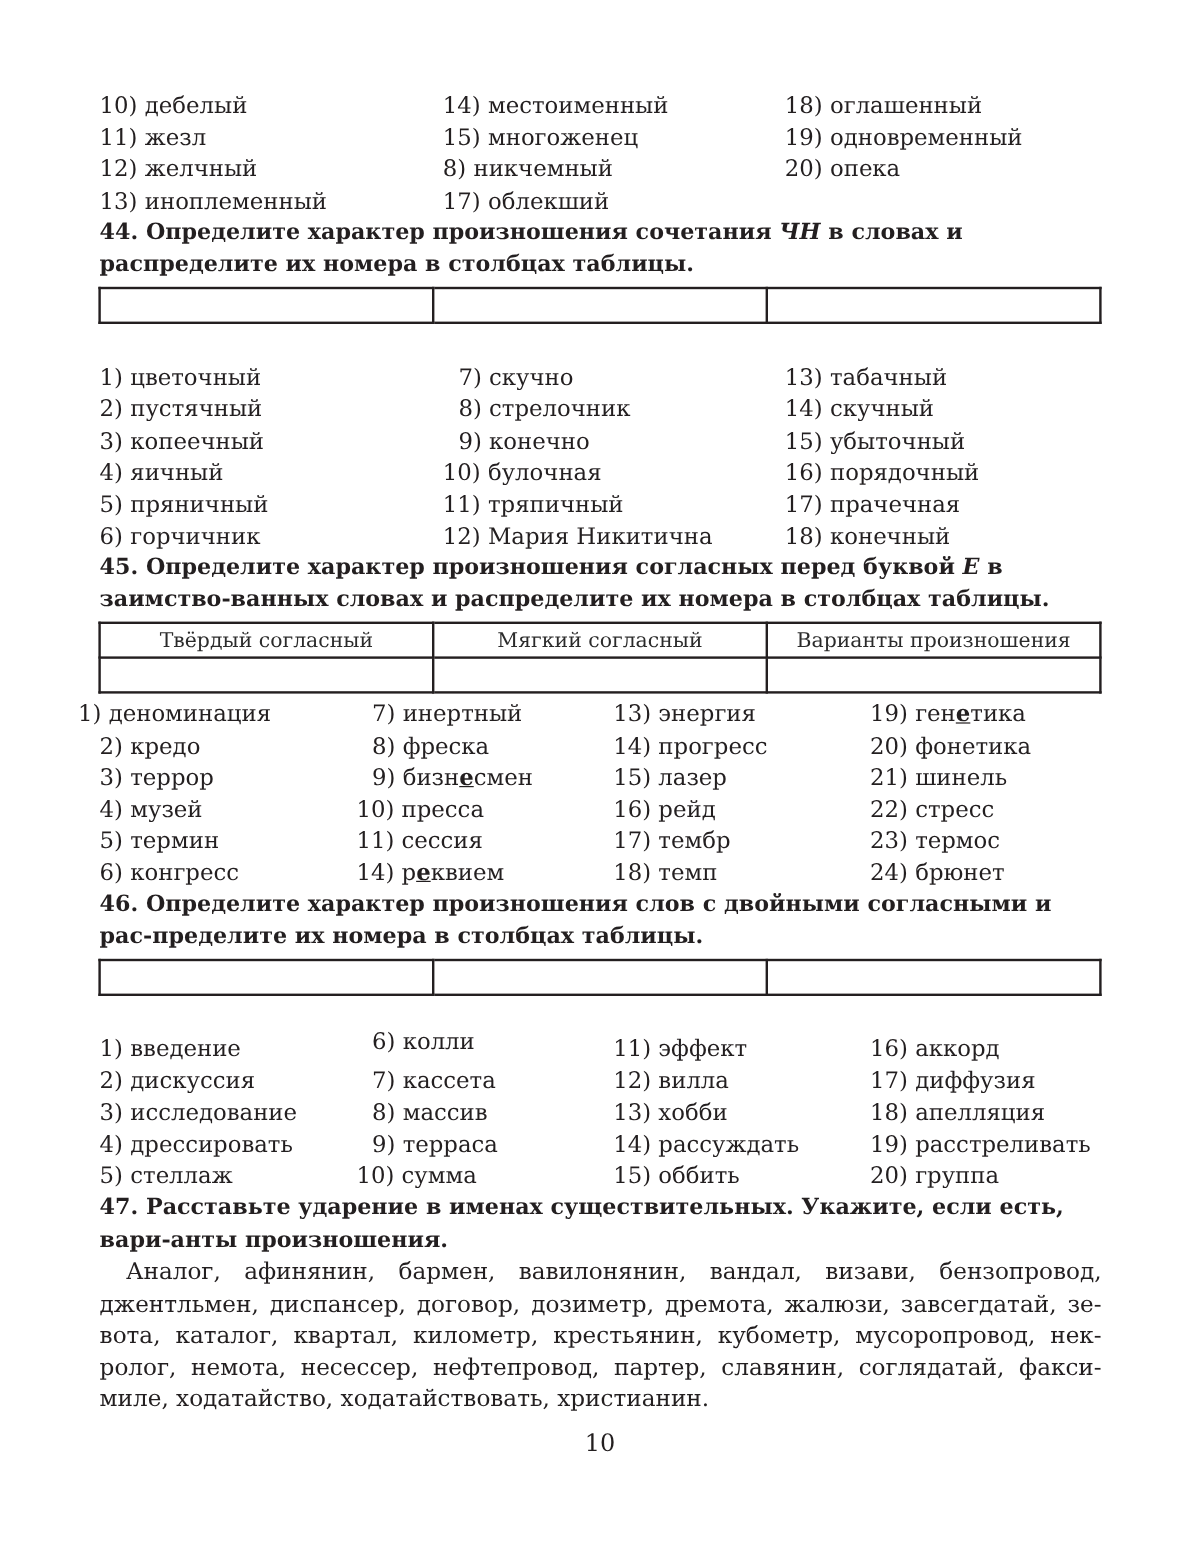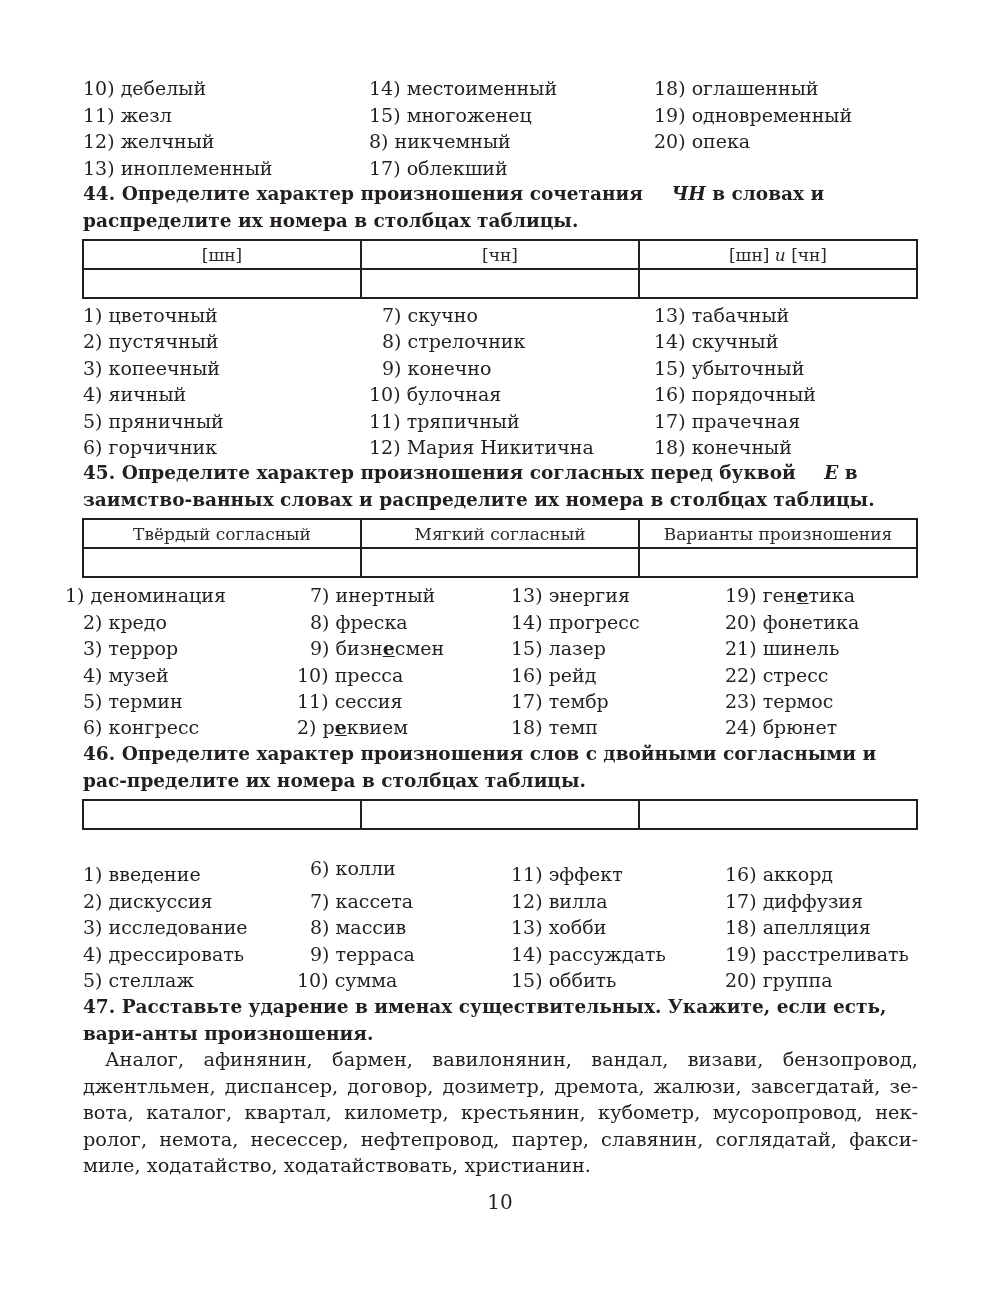--- a/index.html
+++ b/index.html
@@ -1,20 +1,20 @@
 <!DOCTYPE html>
 <html><head>
 <meta charset="utf-8">
 <style>
   html, body { margin: 0; padding: 0; background: #ffffff; }
   body { width: 1000px; height: 1290px; position: relative; overflow: hidden;
          font-family: "DejaVu Serif", "Liberation Serif", serif; color: #231f20; }
   .line { position: absolute; font-size: 19px; line-height: 26px; white-space: nowrap; }
   .task { position: absolute; left: 83px; width: 835px; font-weight: bold; font-size: 18.5px; line-height: 26.5px; }
-  .task .em { font-style: italic; margin-left: 22px; }
+  .task .em { font-style: italic; }
   table.grid { position: absolute; left: 82px; width: 836px; border-collapse: collapse; table-layout: fixed; }
   table.grid td { border: 2px solid #231f20; height: 27px; padding: 0; text-align: center; font-size: 17px; color: #2b2b2b; }
   .u { text-decoration: underline; font-weight: bold; }
   .para { position: absolute; left: 83px; width: 835px; font-size: 19.3px; line-height: 26.5px; text-align: justify; text-indent: 22px; }
   .pagenum { position: absolute; top: 1190px; left: 0; width: 1000px; text-align: center; font-size: 20px; }
 </style>
 </head>
 <body>
 
 <div>
@@ -27,25 +27,20 @@
   <div class="line" style="left:369px;top:128px">8) никчемный</div>
   <div class="line" style="left:369px;top:155px">17) облекший</div>
   <div class="line" style="left:654px;top:75px">18) оглашенный</div>
   <div class="line" style="left:654px;top:102px">19) одновременный</div>
   <div class="line" style="left:654px;top:128px">20) опека</div>
 </div>
 
 <div class="task" style="top:181px"><span>44. Определите характер произношения сочетания </span><span class="em">ЧН</span><span> в словах и распределите их номера в столбцах таблицы.</span></div>
 <table class="grid" style="top:239px">
   <tbody>
-      <tr>
-    <td>[шн]</td>
-    <td>[чн]</td>
-    <td><span>[шн] </span><i>и</i><span> [чн]</span></td>
-  </tr>
   <tr>
     <td></td>
     <td></td>
     <td></td>
   </tr>
 </tbody>
   </table>
 <div>
   <div class="line" style="left:83px;top:302px">1) цветочный</div>
   <div class="line" style="left:83px;top:328px">2) пустячный</div>
@@ -88,21 +83,21 @@
   <div class="line" style="left:83px;top:635px">3) террор</div>
   <div class="line" style="left:83px;top:662px">4) музей</div>
   <div class="line" style="left:83px;top:688px">5) термин</div>
   <div class="line" style="left:83px;top:714px">6) конгресс</div>
 
   <div class="line" style="left:310px;top:582px">7) инертный</div>
   <div class="line" style="left:310px;top:609px">8) фреска</div>
   <div class="line" style="left:310px;top:635px"><span>9) бизн</span><span class="u">е</span><span>смен</span></div>
   <div class="line" style="left:297px;top:662px">10) пресса</div>
   <div class="line" style="left:297px;top:688px">11) сессия</div>
-  <div class="line" style="left:297px;top:714px"><span>2) р</span><span class="u">е</span><span>квием</span></div>
+  <div class="line" style="left:297px;top:714px"><span>14) р</span><span class="u">е</span><span>квием</span></div>
 
   <div class="line" style="left:511px;top:582px">13) энергия</div>
   <div class="line" style="left:511px;top:609px">14) прогресс</div>
   <div class="line" style="left:511px;top:635px">15) лазер</div>
   <div class="line" style="left:511px;top:662px">16) рейд</div>
   <div class="line" style="left:511px;top:688px">17) тембр</div>
   <div class="line" style="left:511px;top:714px">18) темп</div>
 
   <div class="line" style="left:725px;top:582px"><span>19) ген</span><span class="u">е</span><span>тика</span></div>
   <div class="line" style="left:725px;top:609px">20) фонетика</div>

